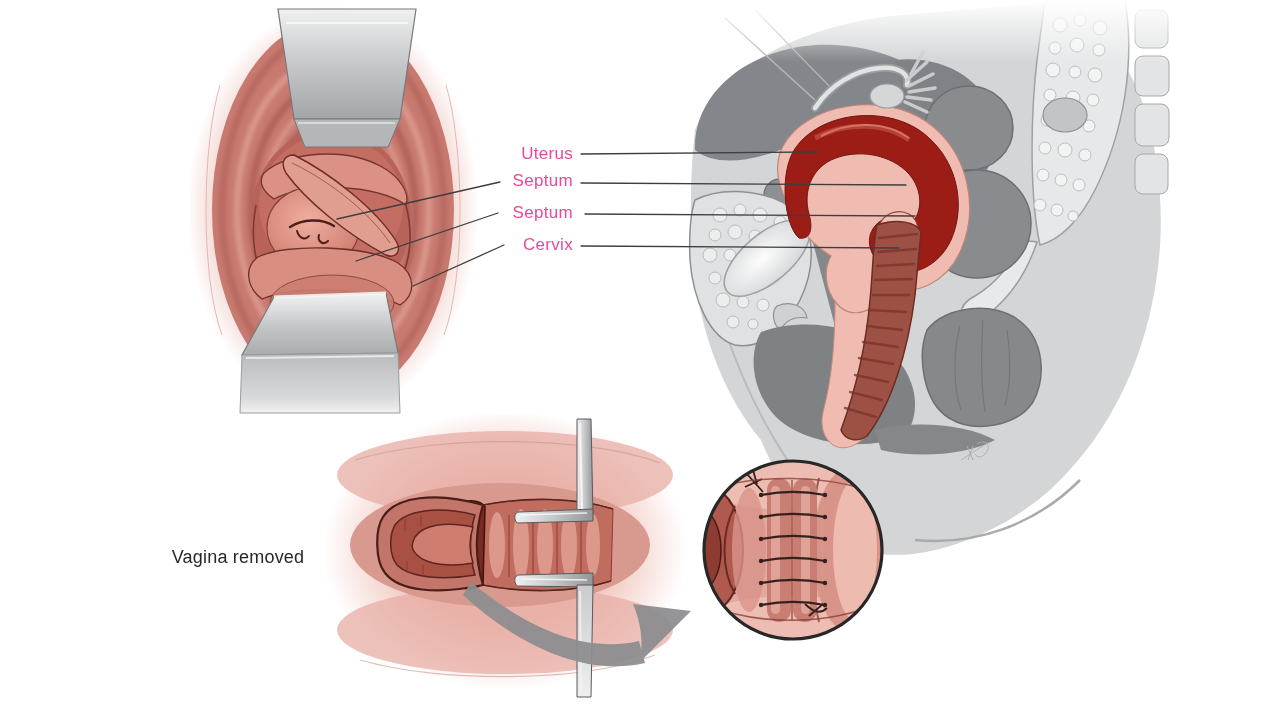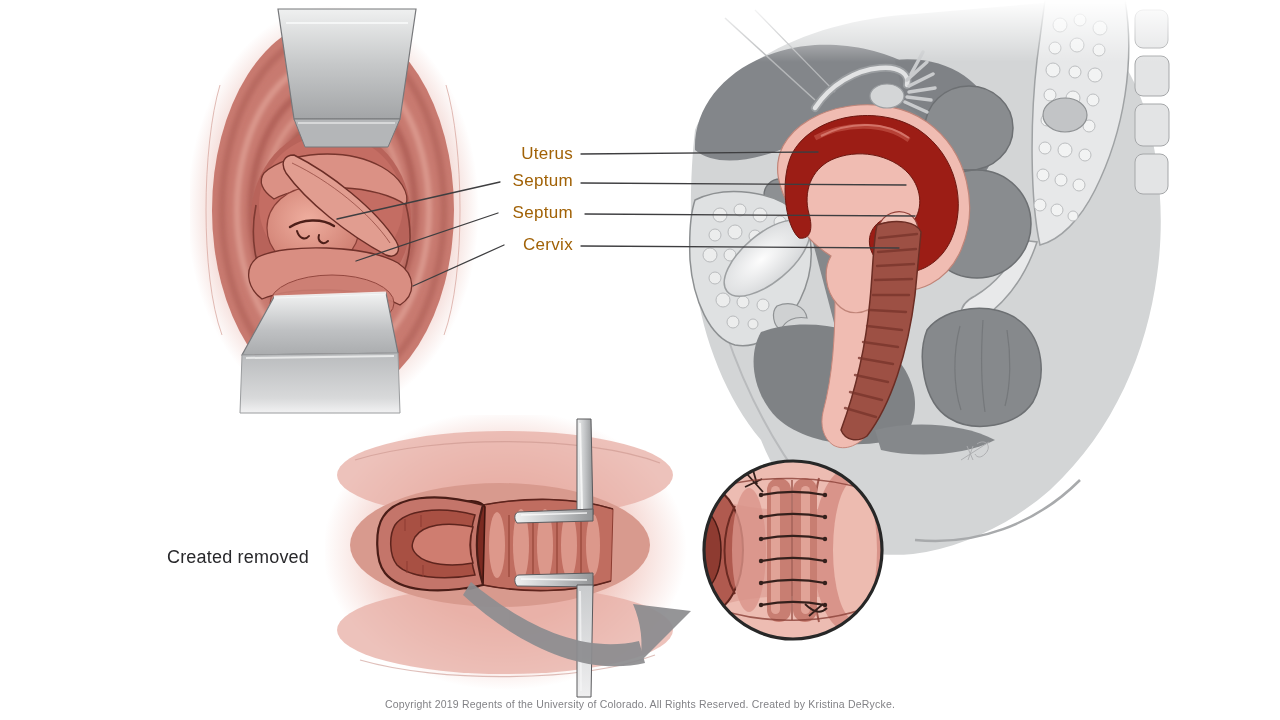--- a/index.html
+++ b/index.html
@@ -3,21 +3,21 @@
 <meta charset="utf-8">
 <style>
   html,body { margin:0; padding:0; background:#ffffff; }
   .canvas {
     position:relative; width:1280px; height:720px; background:#ffffff;
     font-family:"Liberation Sans", sans-serif; overflow:hidden;
   }
   svg.illo { position:absolute; display:block; }
   .anat-label {
     position:absolute; width:132px; text-align:right;
-    font-size:17px; line-height:20px; color:#a16207; letter-spacing:.3px;
+    font-size:17px; line-height:20px; color:#ec4899; letter-spacing:.3px;
   }
   .fig-title {
     position:absolute; left:450px; top:331px; width:250px; text-align:center;
     font-size:17px; font-weight:bold; color:#515155; letter-spacing:.3px;
   }
   .caption {
     position:absolute; width:220px; text-align:center;
     font-size:18px; color:#28282b; letter-spacing:.2px;
   }
   .copyright {
@@ -471,17 +471,16 @@
       <path d="M 581,246 L 899,248"></path>
     </g>
   </svg>
 
   <div class="anat-label" style="left:441px; top:144px;">Uterus</div>
   <div class="anat-label" style="left:441px; top:171px;">Septum</div>
   <div class="anat-label" style="left:441px; top:203px;">Septum</div>
   <div class="anat-label" style="left:441px; top:235px;">Cervix</div>
 
 
-  <div class="caption" style="left:128px; top:547px;">Created removed</div>
-
-  <div class="copyright">Copyright 2019 Regents of the University of Colorado. All Rights Reserved. Created by Kristina DeRycke.</div>
+  <div class="caption" style="left:128px; top:547px;">Vagina removed</div>
+
 
 </div>
 
 </body></html>

